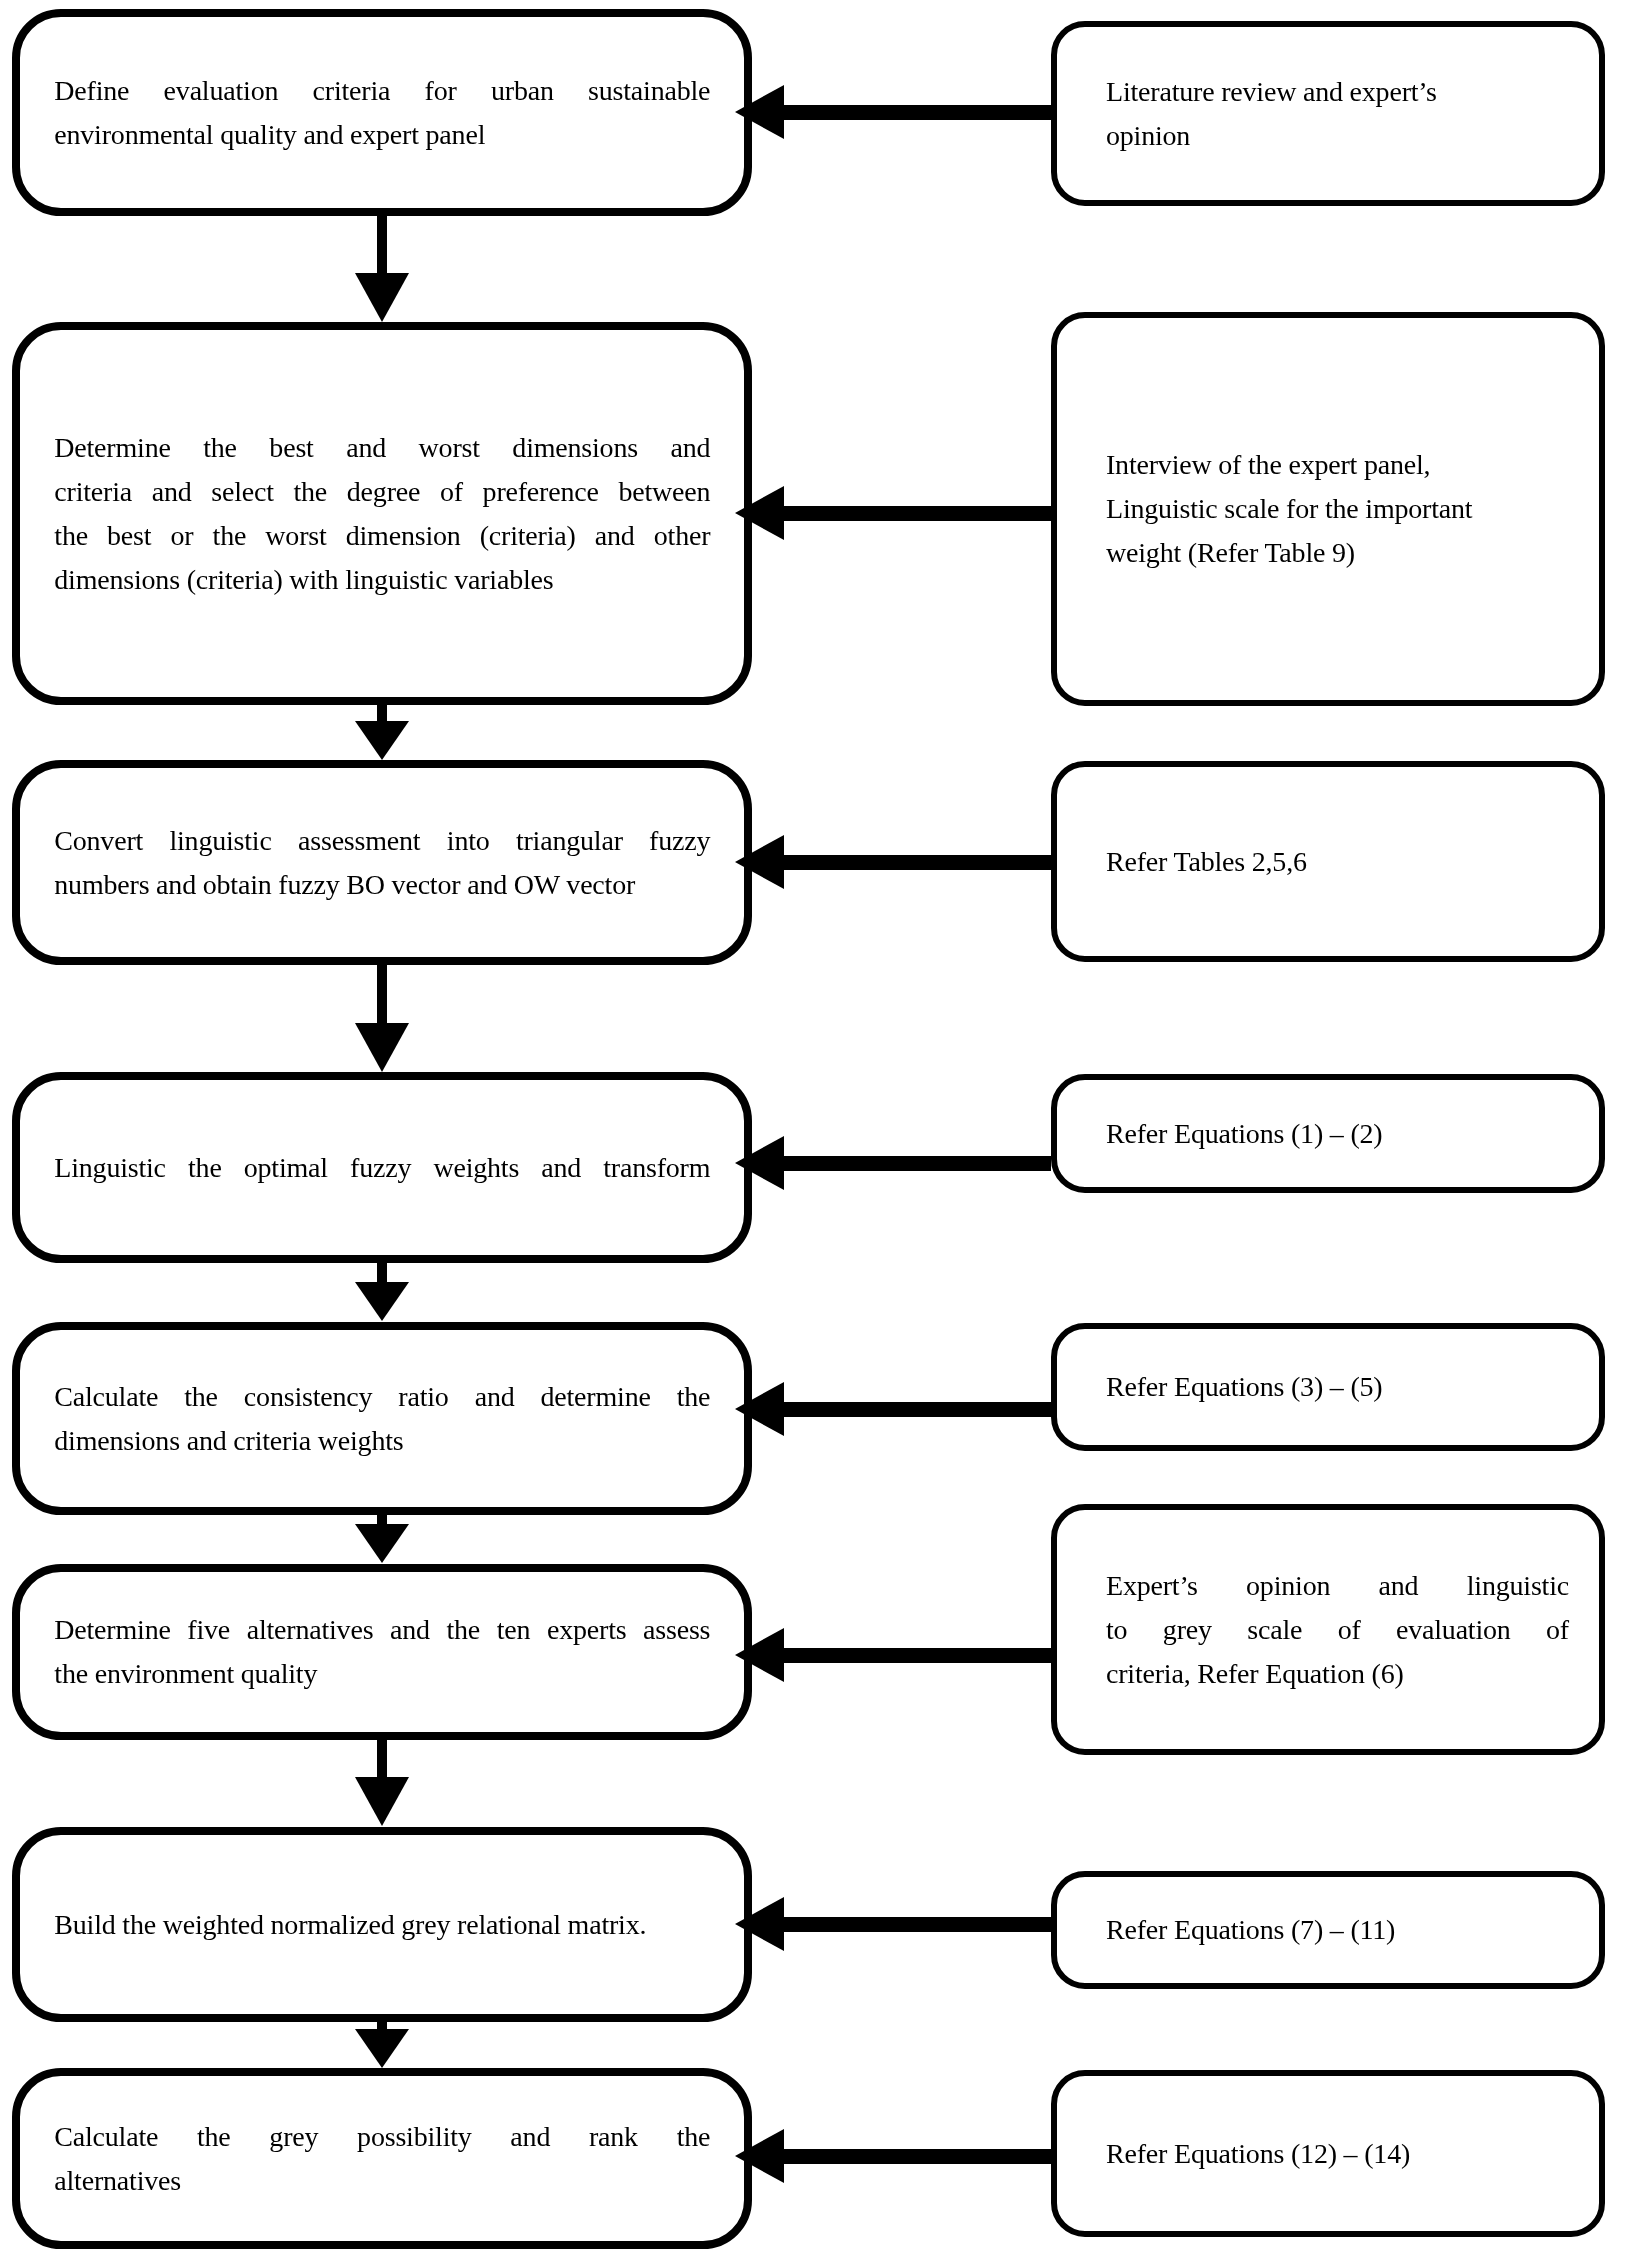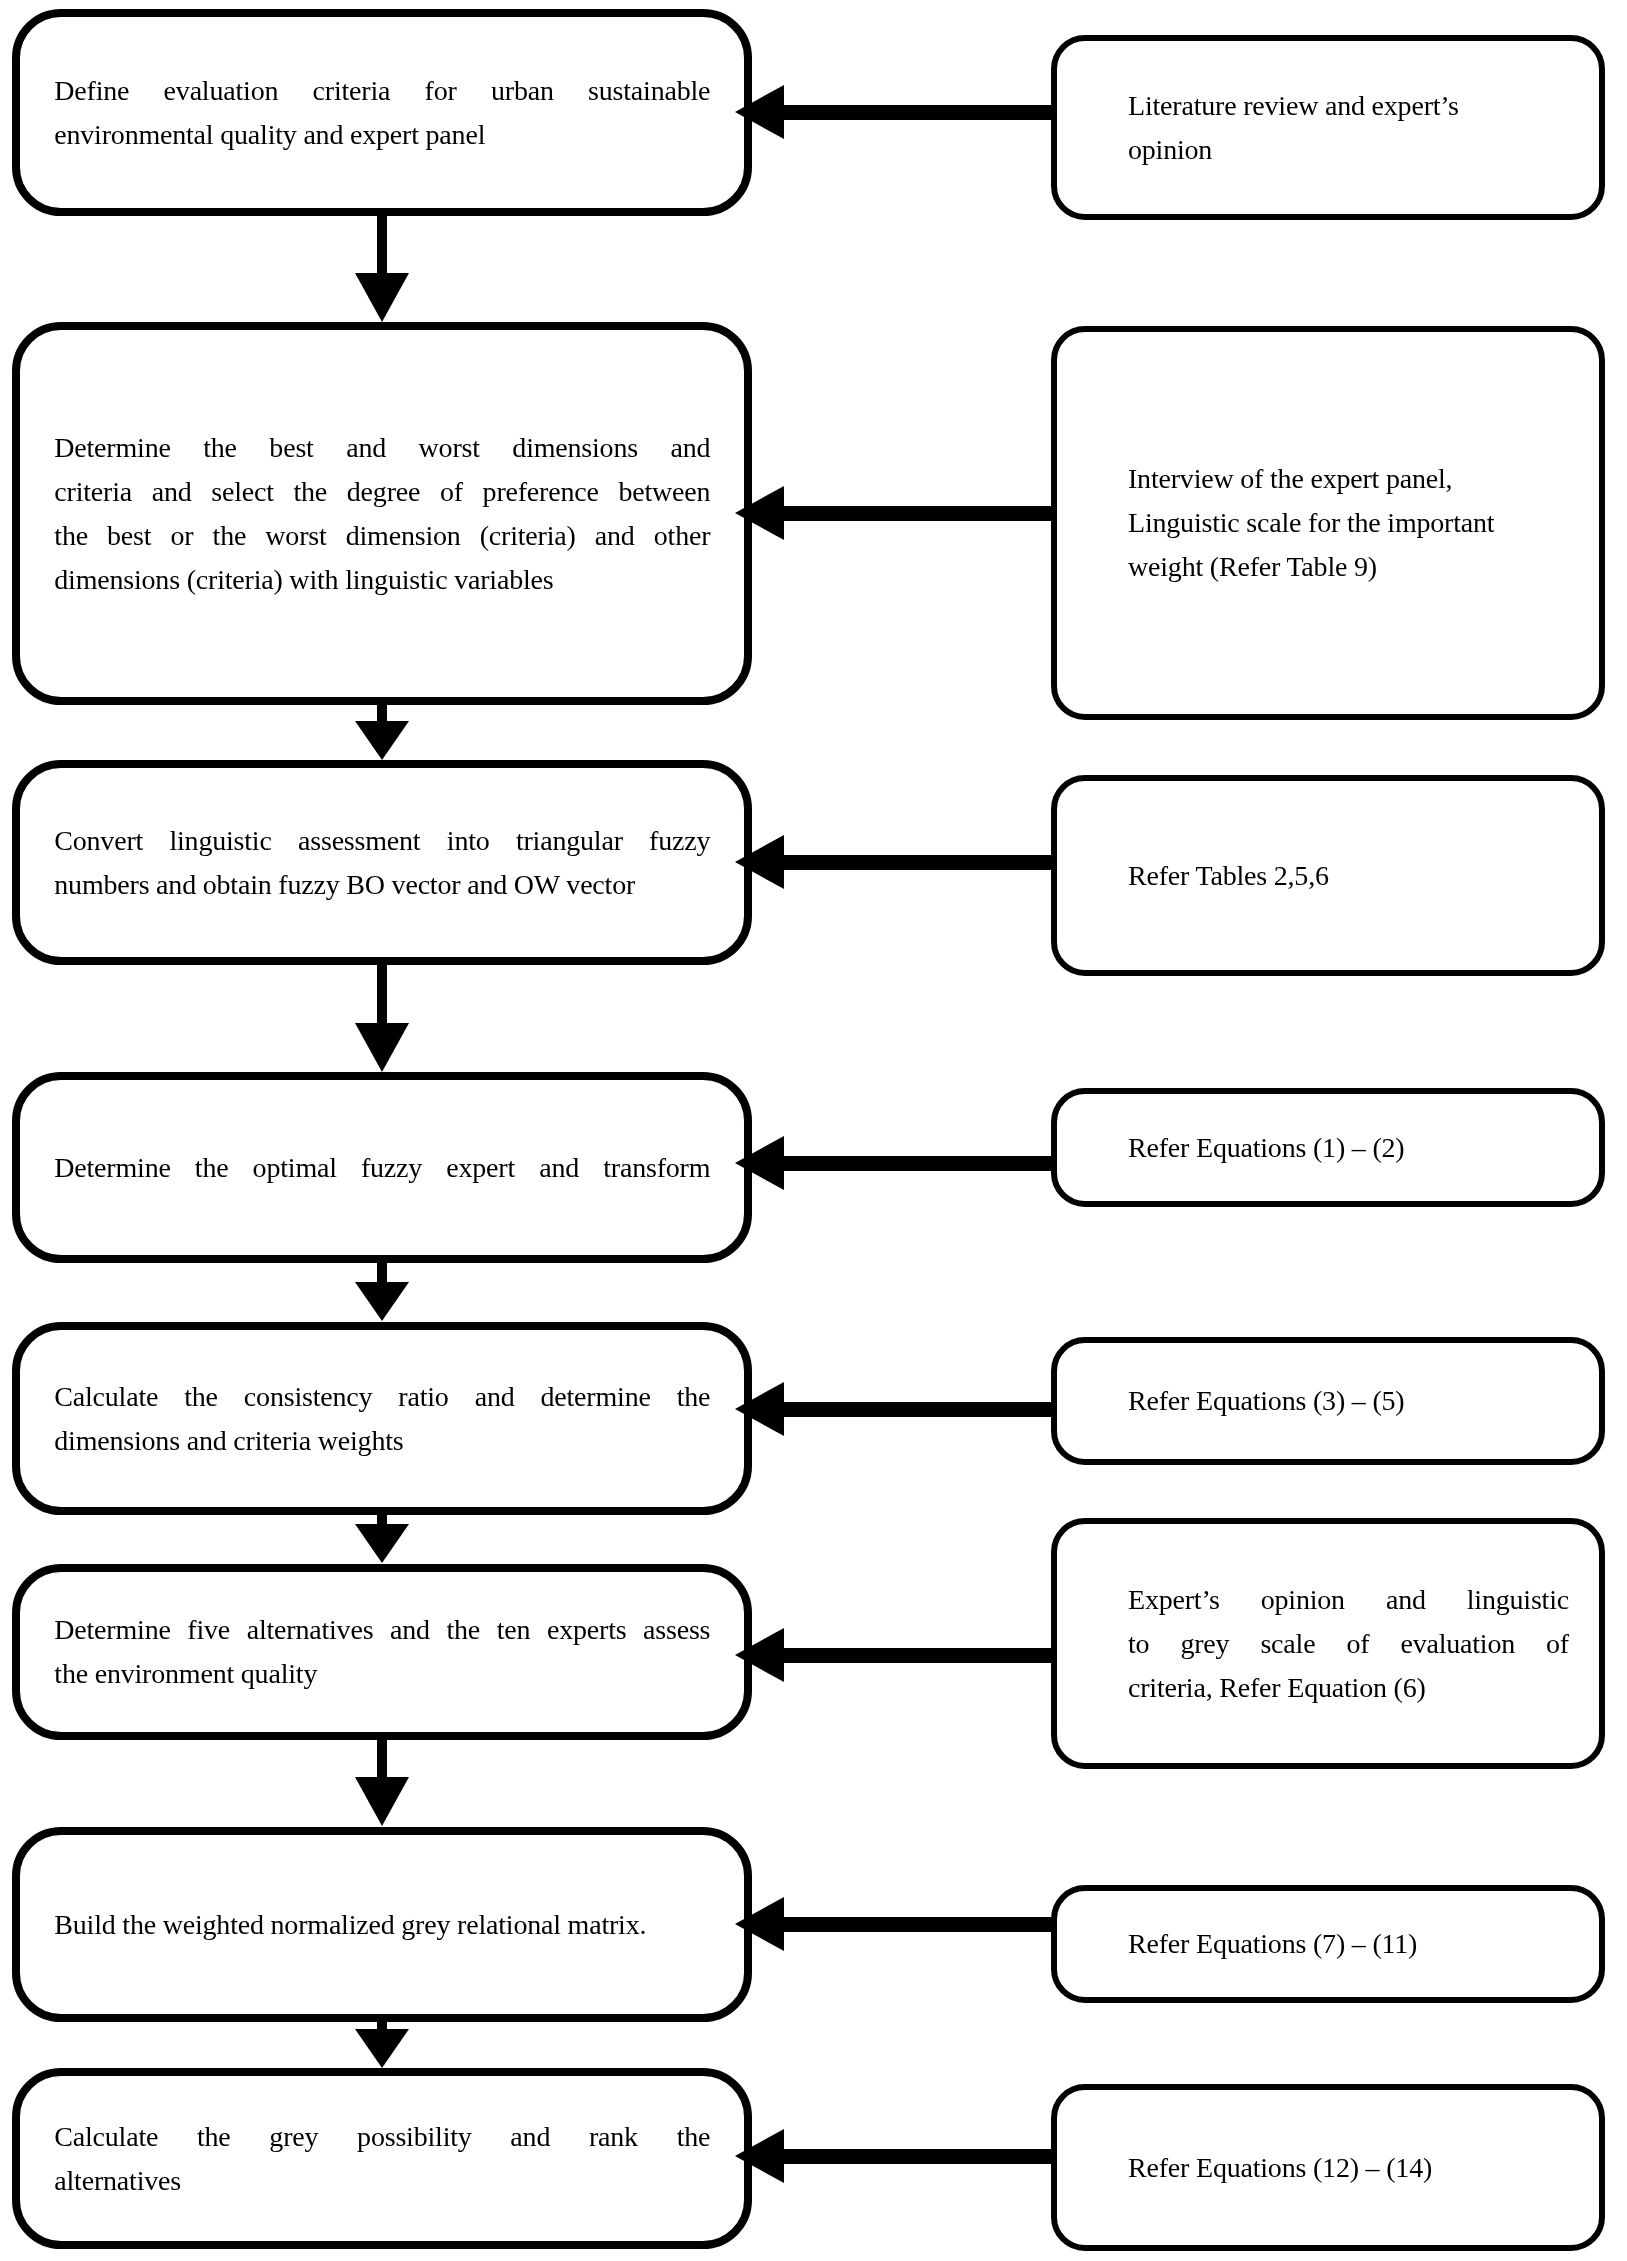--- a/index.html
+++ b/index.html
@@ -29,22 +29,21 @@
     left: 12.3px;
     width: 740px;
     border-radius: 49px;
     padding: 0 34px;
   }
   .source-box {
     left: 1051px;
     width: 554px;
     border-width: 6.4px;
     border-radius: 34px;
-    padding: 0 30px 0 71px;
-    margin-top: 14px;
+    padding: 0 30px 0 49px;
   }
   .box-text {
     font-size: 28px;
     line-height: 44px;
     letter-spacing: -0.2px;
     width: 100%;
   }
   .tline { text-align: left; }
   .justified .tline.fill {
     text-align: justify;
@@ -148,21 +147,21 @@
     <div class="hhead"></div>
     <div class="hshaft"></div>
   </div>
   <div class="varrow" style="top:965px;height:107px">
     <div class="vshaft" style="height:58px"></div>
     <div class="vhead"></div>
   </div>
 
   <div class="box step-box justified" style="top:1072px;height:191px">
     <div class="box-text">
-        <div class="tline fill">Determine the optimal fuzzy expert and transform</div>
+        <div class="tline fill">Linguistic the optimal fuzzy weights and transform</div>
       </div>
   </div>
   <div class="box source-box" style="top:1074px;height:119px">
     <div class="box-text">
         <div class="tline">Refer Equations (1) – (2)</div>
       </div>
   </div>
   <div class="harrow" style="top:1136px">
     <div class="hhead"></div>
     <div class="hshaft"></div>

